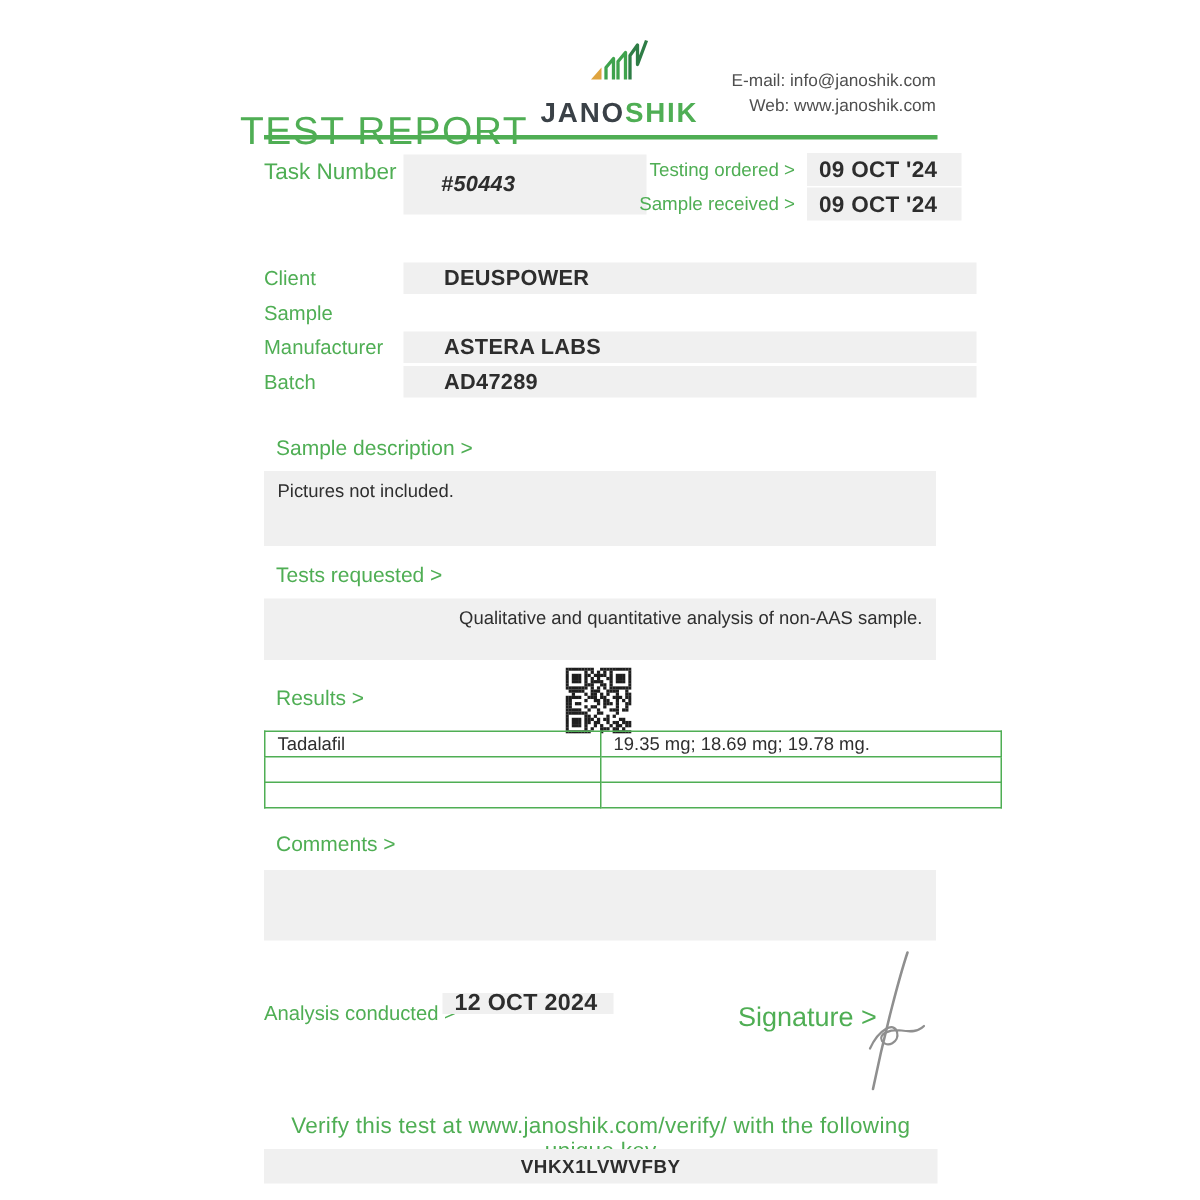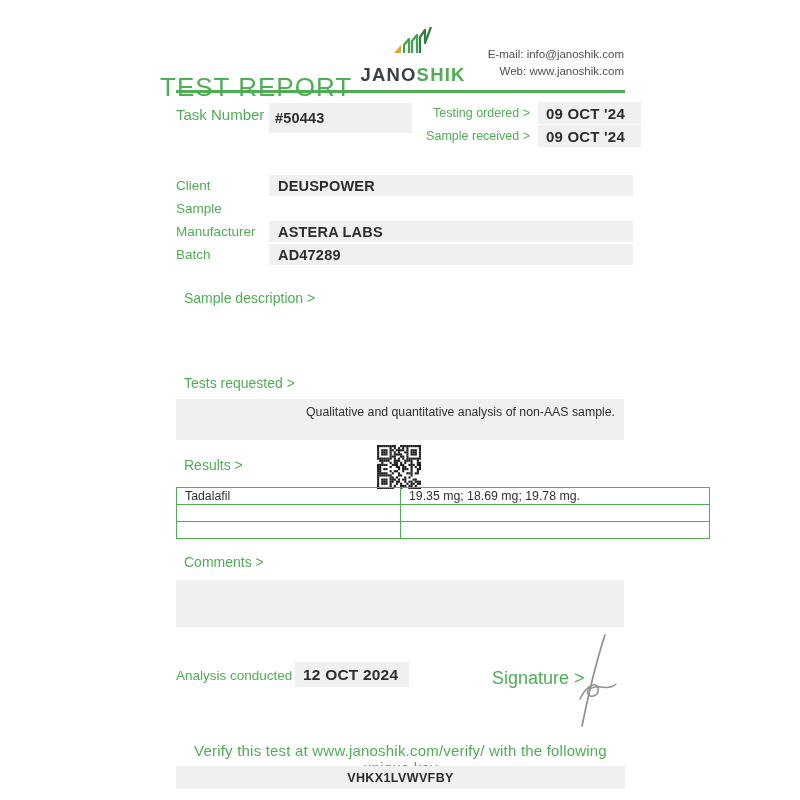--- a/index.html
+++ b/index.html
@@ -14,47 +14,47 @@
   #title{left:160px;top:44px;font-size:26px;letter-spacing:1px;margin-top:28px;}
   #logo{left:358px;top:24px;width:110px;text-align:center;}
   #logo .mark{display:block;margin:0 auto;}
   #logo .wordmark{font-size:18.5px;font-weight:700;letter-spacing:1.2px;margin-top:7px;}
   #logo .dark{color:var(--logo-dark,#3A4147);}
   #contact{right:176px;top:46px;text-align:right;font-size:11.5px;line-height:16.5px;color:#4f4f4f;}
   #rule{left:176px;top:90px;width:449px;height:3px;background:var(--accent-green,#4FAE54);}
 
   
   #task-label{left:176px;top:106px;font-size:15px;}
-  #task-box{left:269px;top:103px;width:137px;height:30px;padding-left:6px;font-size:14.5px;}
+  #task-box{left:269px;top:103px;width:137px;height:40px;padding-left:25px;font-size:14.5px;font-style:italic;}
   .date-label{width:108px;text-align:right;font-size:12.5px;}
   #ordered-label{left:422px;top:106px;}
   #ordered-box{left:538px;top:102px;width:95px;height:22px;padding-left:8px;font-size:15px;}
   #received-label{left:422px;top:129px;}
   #received-box{left:538px;top:125px;width:95px;height:22px;padding-left:8px;font-size:15px;}
 
   
   .f-label{left:176px;font-size:13.5px;}
-  .f-box{left:269px;width:355px;height:21px;padding-left:9px;font-size:14.5px;}
+  .f-box{left:269px;width:355px;height:21px;padding-left:27px;font-size:14.5px;}
 
   
   .sec-head{left:184px;font-size:14px;}
   .sec-box{left:176px;width:430px;padding:6px 9px;font-size:12.3px;color:#2f2f2f;background:var(--box-gray,#F0F0F0);}
   #sdesc-box{top:314px;height:38px;}
   #treq-box{top:399px;height:29px;text-align:right;}
   #comments-box{top:580px;height:35px;}
 
   
   #qr{left:377px;top:445px;width:44px;height:44px;line-height:0;}
-  #rtable{left:176px;top:487px;width:534px;border:1px solid var(--accent-green,#4FAE54);border-collapse:collapse;table-layout:fixed;}
+  #rtable{left:176px;top:487px;width:492px;border:1px solid var(--accent-green,#4FAE54);border-collapse:collapse;table-layout:fixed;}
   #rtable td{border:1px solid var(--accent-green,#4FAE54);height:16px;font-size:12.3px;color:#2f2f2f;padding:0 0 0 8px;vertical-align:middle;}
   #rtable .c1{width:215px;}
 
   
   #analysis-label{left:176px;top:668px;font-size:13.5px;}
-  #analysis-box{left:295px;top:662px;width:106px;height:25px;padding-left:8px;font-size:15.5px;}
+  #analysis-box{left:295px;top:662px;width:106px;height:14px;padding-left:8px;font-size:15.5px;}
   #sig-label{left:492px;top:668px;font-size:18px;}
   #sig{left:553px;top:632px;line-height:0;}
 
   
   #verify-text{left:176px;top:742px;width:449px;text-align:center;font-size:15px;letter-spacing:0.2px;}
   #key-box{left:176px;top:766px;width:449px;height:23px;justify-content:center;font-size:12.5px;letter-spacing:0.4px;}
 </style>
 </head>
 <body>
 
@@ -92,20 +92,21 @@
 
   <div class="abs green f-label" style="top:201px">Sample</div>
 
   <div class="abs green f-label" style="top:224px">Manufacturer</div>
   <div class="abs gbox val f-box" style="top:221px">ASTERA LABS</div>
 
   <div class="abs green f-label" style="top:247px">Batch</div>
   <div class="abs gbox val f-box" style="top:244px">AD47289</div>
 
   <div class="abs green sec-head" style="top:290px">Sample description &gt;</div>
+  <div id="sdesc-box" class="abs sec-box">Pictures not included.</div>
 
   <div class="abs green sec-head" style="top:375px">Tests requested &gt;</div>
   <div id="treq-box" class="abs sec-box">Qualitative and quantitative analysis of non-AAS sample.</div>
 
   <div class="abs green sec-head" style="top:457px">Results &gt;</div>
   <div id="qr" class="abs"><svg width="44" height="44" viewBox="0 0 44 44" fill="#1E1E1E">
         <rect x="0.00" y="0.00" width="2.16" height="2.16"></rect>
         <rect x="2.10" y="0.00" width="2.16" height="2.16"></rect>
         <rect x="4.19" y="0.00" width="2.16" height="2.16"></rect>
         <rect x="6.29" y="0.00" width="2.16" height="2.16"></rect>

